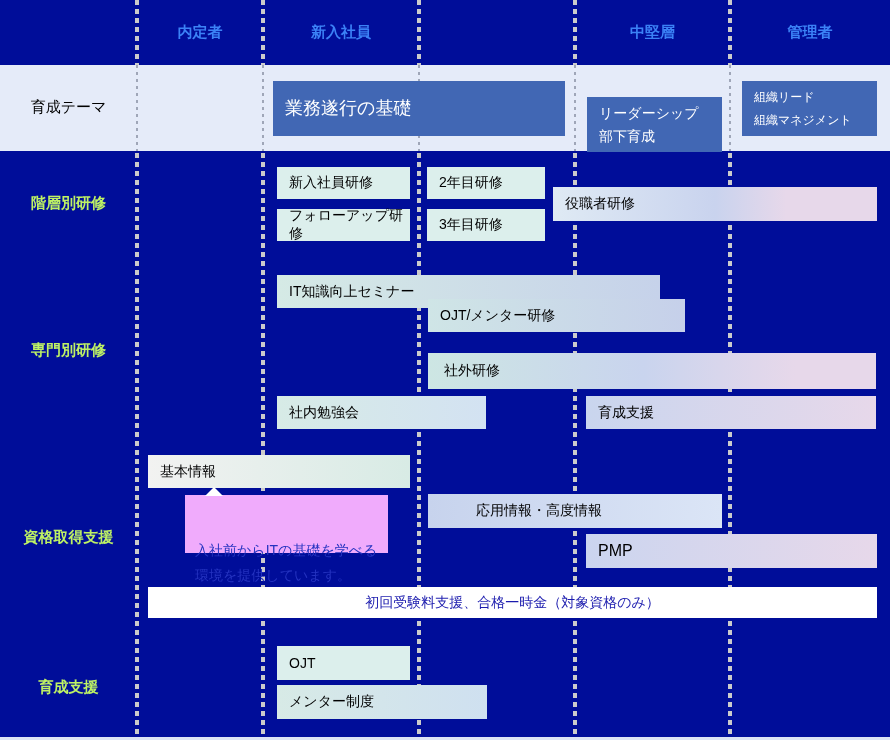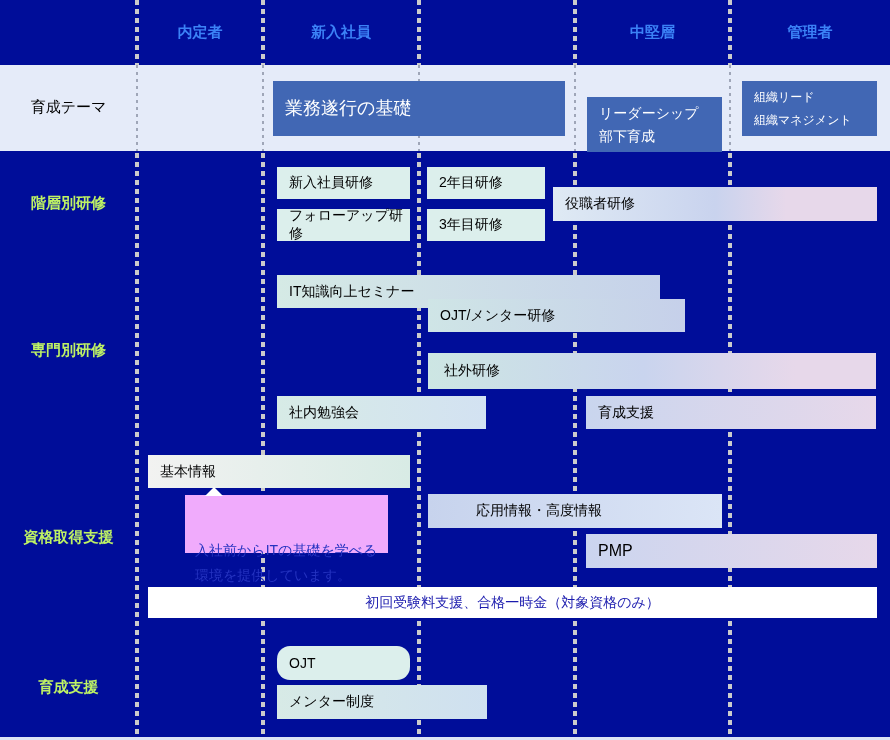--- a/index.html
+++ b/index.html
@@ -58,21 +58,21 @@
   #bar-s5{left:586px;top:396px;width:290px;height:33px;
     background:linear-gradient(90deg,#c9d5ee 0%,#e7d8ea 100%);}
   #bar-q1{left:148px;top:455px;width:262px;height:33px;
     background:linear-gradient(90deg,#f2f2f1 0%,#d8ebe5 100%);}
   #bar-q2{left:428px;top:494px;width:294px;height:34px;
     background:linear-gradient(90deg,#c7d3ed 0%,#dbe5f6 100%);padding-left:48px;}
   #bar-q3{left:586px;top:534px;width:291px;height:34px;font-size:16px;
     background:linear-gradient(90deg,#cbd5ef 0%,#e7d8ea 100%);}
   #bar-q4{left:148px;top:587px;width:729px;height:31px;background:#ffffff;
     justify-content:center;padding-left:0;color:#1c1cae;font-weight:500;}
-  #bar-d1{left:277px;top:646px;width:133px;height:34px;border-radius:13px;}
+  #bar-d1{left:277px;top:646px;width:133px;height:34px;}
   #bar-d2{left:277px;top:685px;width:210px;height:34px;
     background:linear-gradient(90deg,#d7eae6 0%,#cfe0f0 100%);}
 
   
   #callout{position:absolute;left:150px;top:495px;width:203px;height:58px;background:#f0abfc;
     z-index:4;box-sizing:border-box;padding:18px 10px;font-size:14px;line-height:25px;
     color:#2433c0;white-space:pre-line;margin-left:35px;}
   #callout-arrow{position:absolute;left:20px;top:-8px;width:0;height:0;
     border-left:9px solid transparent;border-right:9px solid transparent;
     border-bottom:9px solid #fff;}

